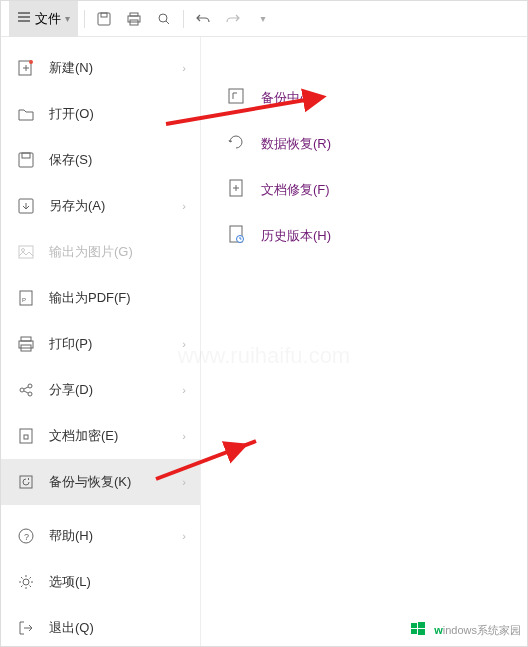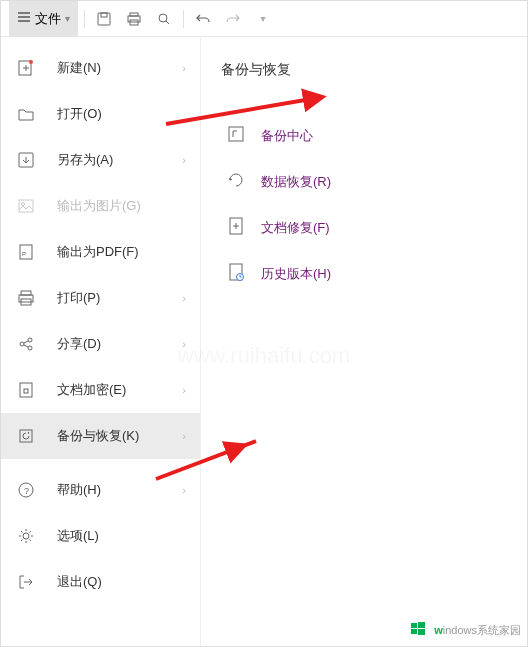--- a/index.html
+++ b/index.html
@@ -6,21 +6,21 @@
     body { width: 528px; height: 647px; background: #fff; position: relative; overflow: hidden; border: 1px solid #ddd; }
     
     .toolbar { height: 36px; display: flex; align-items: center; padding: 0 8px; gap: 4px; border-bottom: 1px solid #e8e8e8; }
     .file-btn { display: flex; align-items: center; gap: 4px; background: #e4e4e4; border-radius: 4px; padding: 20px 8px; font-size: 13px; cursor: pointer; }
     .file-btn .chevron { font-size: 10px; color: #888; }
     .tb-icon { width: 26px; height: 26px; display: flex; align-items: center; justify-content: center; color: #555; cursor: pointer; font-size: 15px; }
     .tb-sep { width: 1px; background: #e0e0e0; height: 18px; margin: 0 2px; }
     
     .main { display: flex; height: calc(100% - 36px); }
     .left-menu { width: 200px; background: #fff; padding-top: 8px; border-right: 1px solid #eee; }
-    .menu-item { display: flex; align-items: center; height: 46px; padding: 0 14px; cursor: pointer; font-size: 13px; color: #333; position: relative; gap: 8px; }
+    .menu-item { display: flex; align-items: center; height: 46px; padding: 0 14px; cursor: pointer; font-size: 13px; color: #333; position: relative; }
     .menu-item.selected { background: #ebebeb; }
     .menu-item .m-icon { width: 22px; height: 22px; margin-right: 12px; display: flex; align-items: center; justify-content: center; color: #555; }
     .menu-item .m-label { flex: 1; }
     .menu-item .m-arrow { color: #bbb; font-size: 11px; }
     .menu-item.disabled { color: #bbb; }
     .menu-item.disabled .m-icon { color: #ccc; }
     .menu-gap { height: 8px; }
     
     .right-panel { flex: 1; padding: 24px 16px; }
     .panel-title { font-size: 14px; color: #333; margin-bottom: 20px; padding-left: 4px; }
@@ -100,20 +100,29 @@
 
     <div class="menu-item">
       <span class="m-icon">
           <svg width="18" height="18" viewBox="0 0 18 18" fill="none">
             <path d="M2 5h5l2 2h7v8H2z" stroke="#666"></path>
           </svg>
         </span>
       <span class="m-label">打开(O)</span>
     </div>
 
+    <div class="menu-item">
+      <span class="m-icon">
+          <svg width="18" height="18" viewBox="0 0 18 18" fill="none">
+            <rect x="2" y="2" width="14" height="14" rx="1" stroke="#666"></rect>
+            <rect x="5" y="2" width="8" height="5" stroke="#666"></rect>
+          </svg>
+        </span>
+      <span class="m-label">保存(S)</span>
+    </div>
 
     <div class="menu-item">
       <span class="m-icon">
           <svg width="18" height="18" viewBox="0 0 18 18" fill="none">
             <rect x="2" y="2" width="14" height="14" rx="1" stroke="#666"></rect>
             <path d="M9 6v6m-3-3l3 3 3-3" stroke="#666"></path>
           </svg>
         </span>
       <span class="m-label">另存为(A)</span>
       <span class="m-arrow">›</span>
@@ -216,21 +225,20 @@
           <svg width="18" height="18" viewBox="0 0 18 18" fill="none">
             <path d="M7 3H3v12h4M7 9h8m-3-3l3 3-3 3" stroke="#666"></path>
           </svg>
         </span>
       <span class="m-label">退出(Q)</span>
     </div>
 
   </div>
 
   <div class="right-panel">
-    <div class="panel-title">备份与恢复</div>
 
     <div class="panel-item">
       <span class="p-icon">
           <svg width="20" height="20" viewBox="0 0 20 20" fill="none">
             <rect x="3" y="3" width="14" height="14" stroke="#666"></rect>
             <path d="M7 7v6M7 7h4" stroke="#666"></path>
           </svg>
         </span>
       <span>备份中心</span>
     </div>

